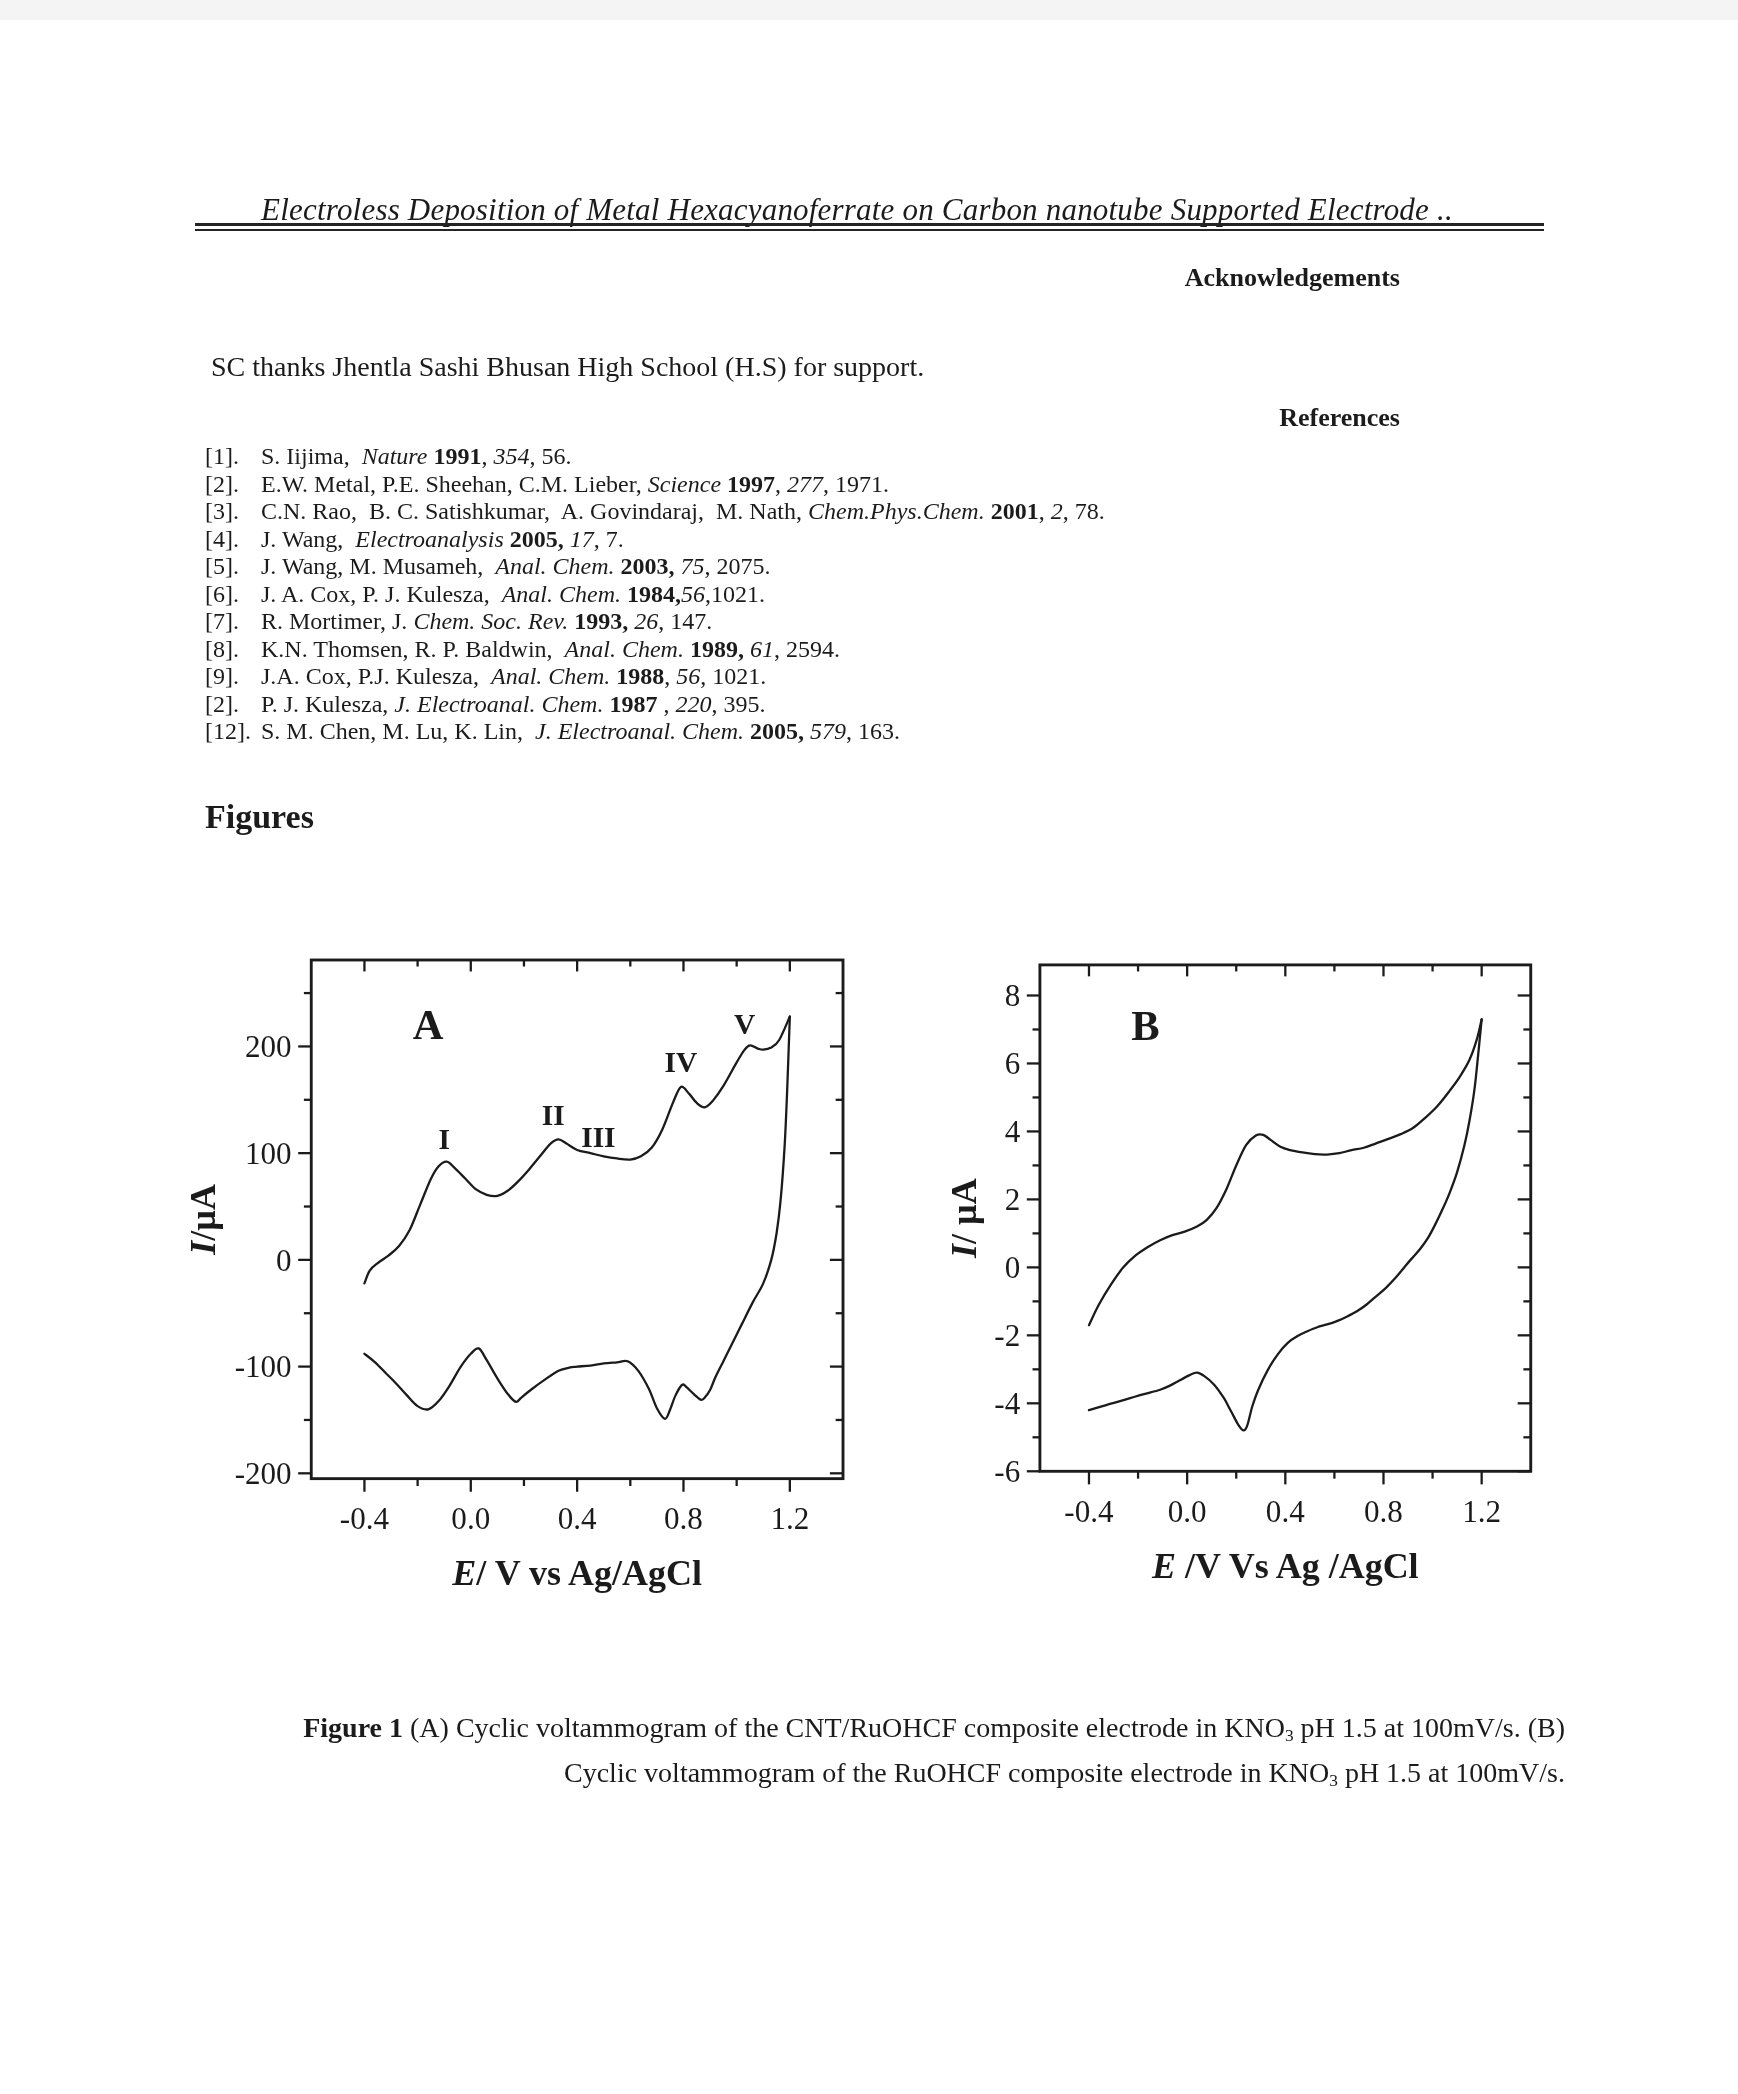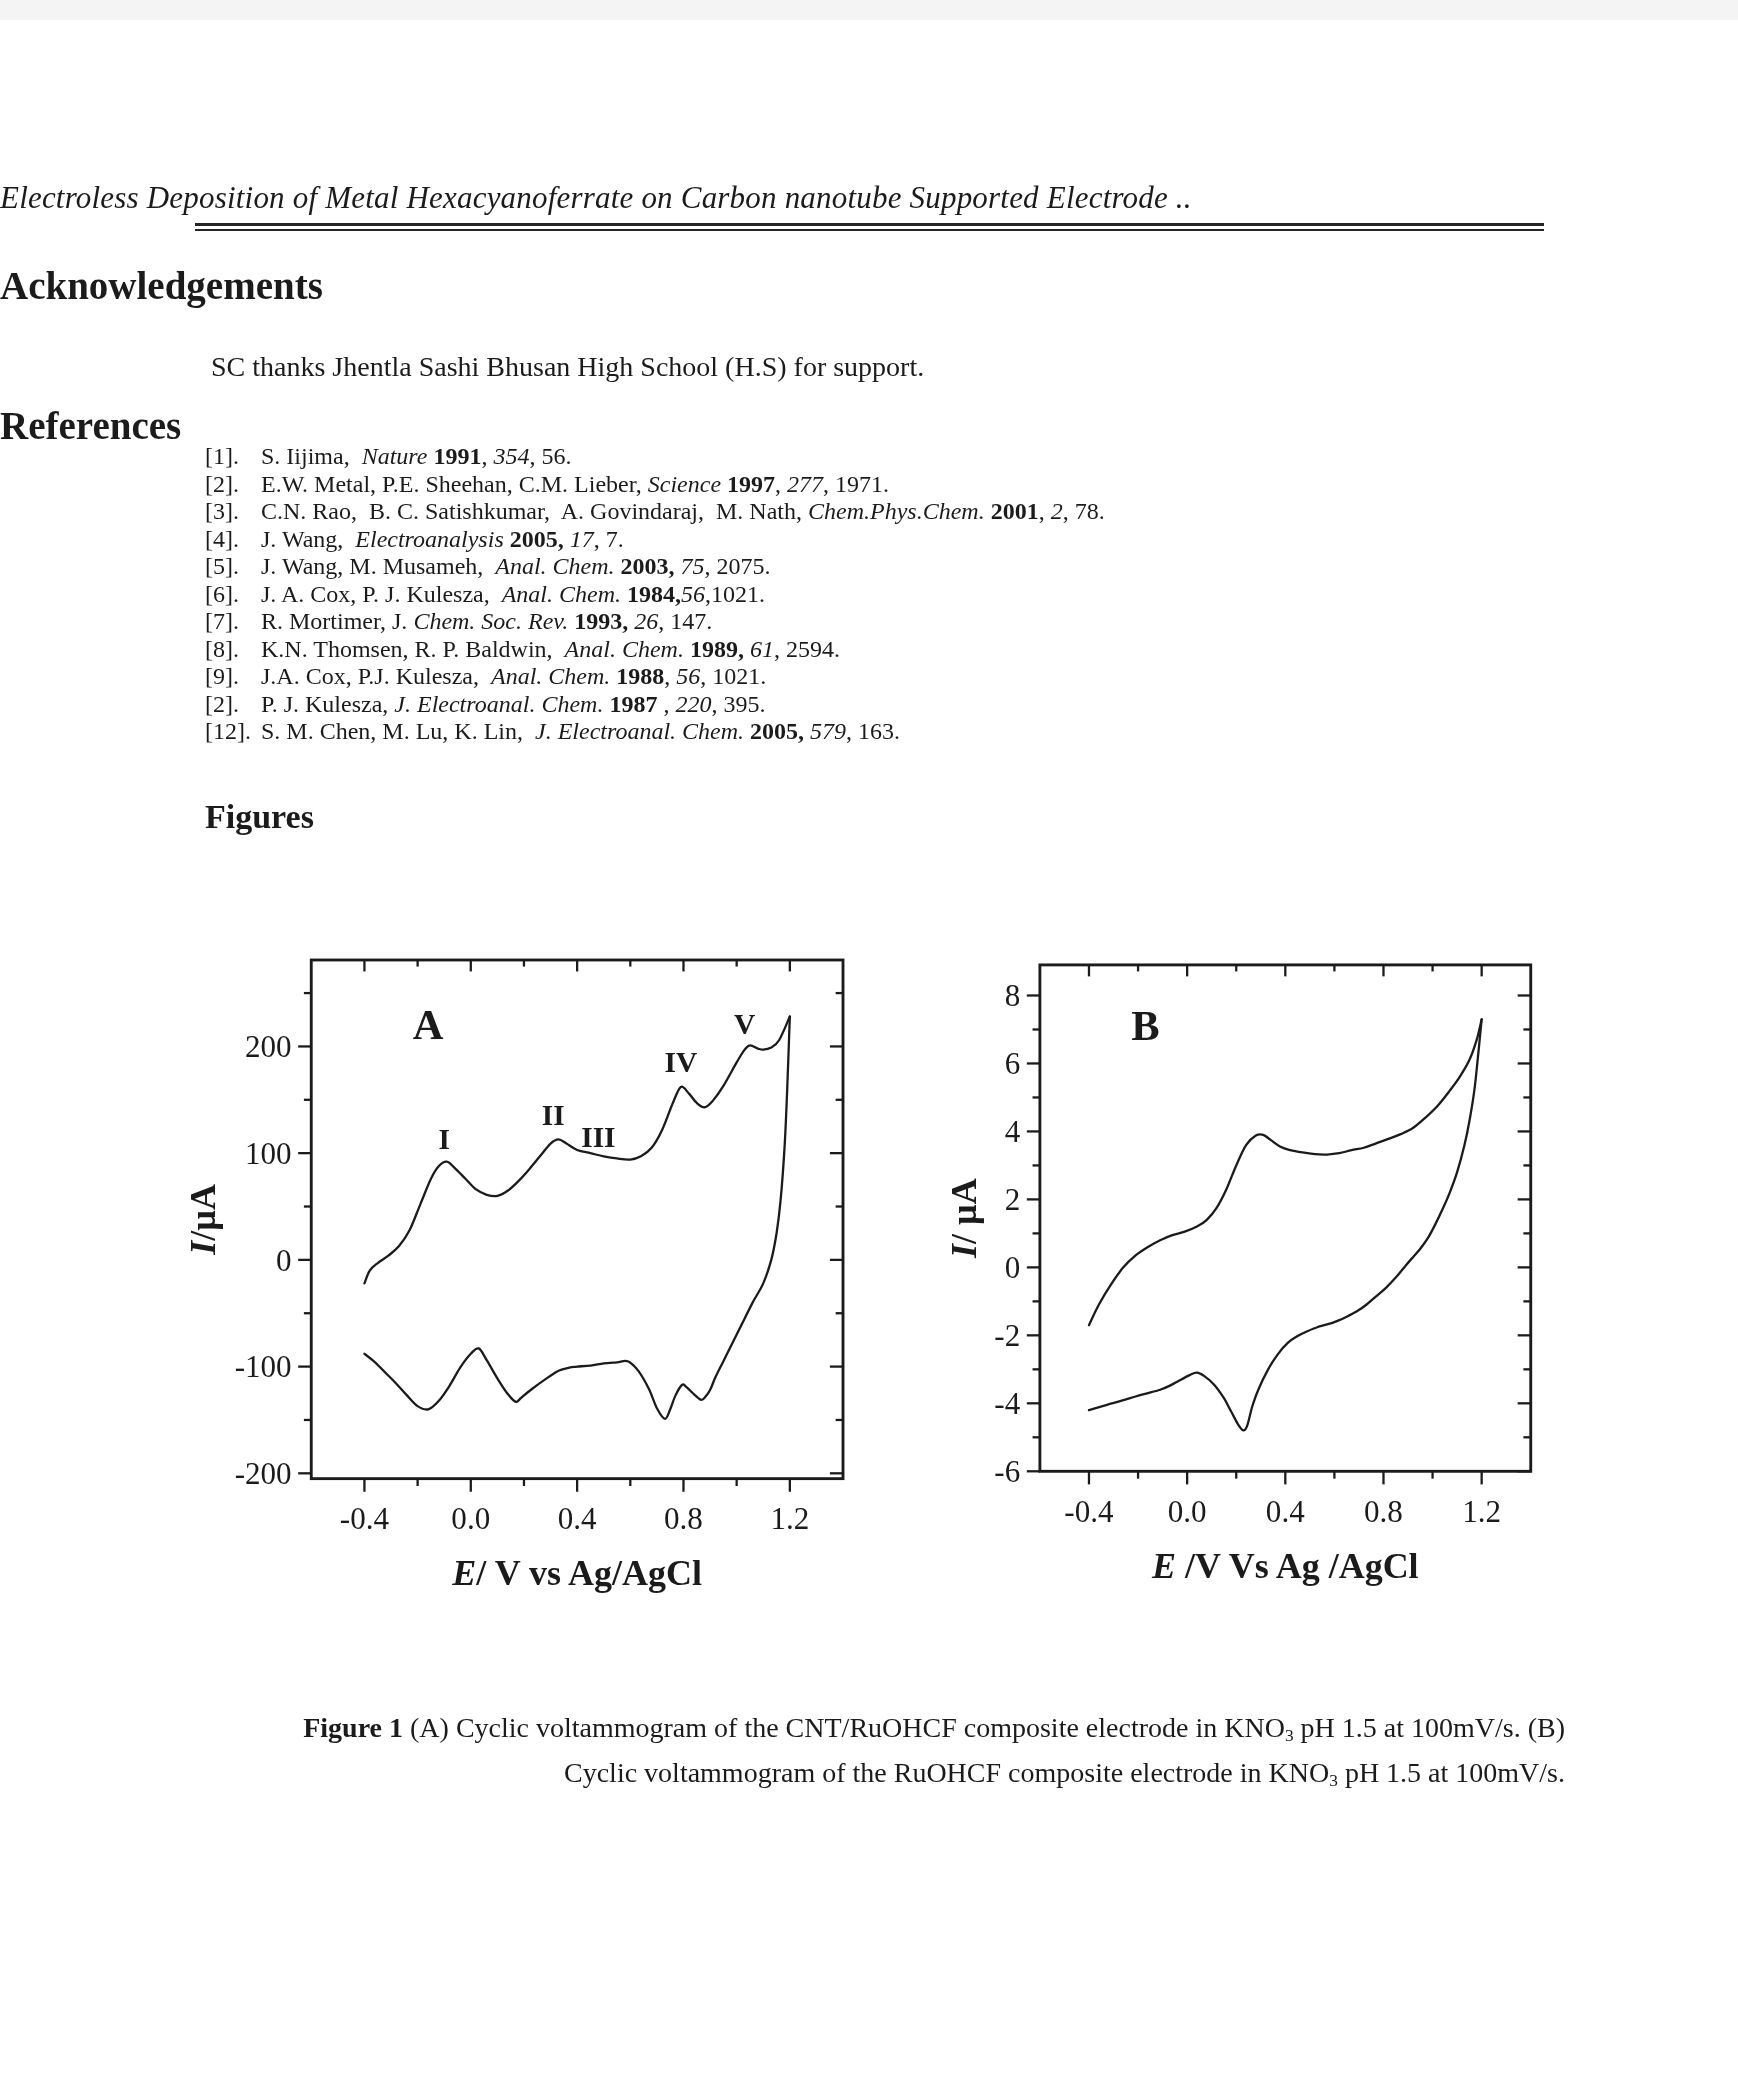--- a/index.html
+++ b/index.html
@@ -1,24 +1,24 @@
 <!DOCTYPE html>
 <html style="font-size:13px"><head>
 <meta charset="utf-8">
 <style>
   html,body{margin:0;padding:0;background:#ffffff;}
   .page{position:relative;width:1739px;height:2095px;background:#ffffff;overflow:hidden;
         font-family:"Liberation Serif", serif;color:#1b1b1b;}
   .top-strip{position:absolute;left:0;top:0;width:1739px;height:19.6px;background:#f4f4f5;}
-  .header-title{position:absolute;left:0;top:180px;width:1714px;
+  .header-title{position:absolute;left:0;top:192px;width:1714px;text-align:center;
         font-style:italic;font-size:31px;letter-spacing:0.2px;}
   .header-rule{position:absolute;left:195px;top:223px;width:1349px;height:3.3px;
         border-top:3.3px solid #242424;border-bottom:2.5px solid #242424;}
-  .section-heading-center{position:absolute;width:1400px;text-align:left;
-        font-weight:bold;font-size:39px;}
+  .section-heading-center{position:absolute;width:1400px;text-align:right;
+        font-weight:bold;font-size:26px;}
   .ack-heading{top:263px;left:0;}
   .ack-body{position:absolute;left:211px;top:351px;font-size:28px;}
   .refs-heading{top:403px;left:0;}
   .ref-list{position:absolute;left:205px;top:443px;width:1440px;font-size:24px;}
   .ref-line{display:flex;height:27.5px;line-height:27.5px;white-space:pre;}
   .ref-marker{flex:0 0 56px;}
   .ref-text{white-space:pre;}
   .figures-heading{position:absolute;left:205px;top:798px;font-weight:bold;font-size:34px;}
   .chart{position:absolute;width:753px;height:679px;}
   .chart-a{left:172px;top:933px;}

